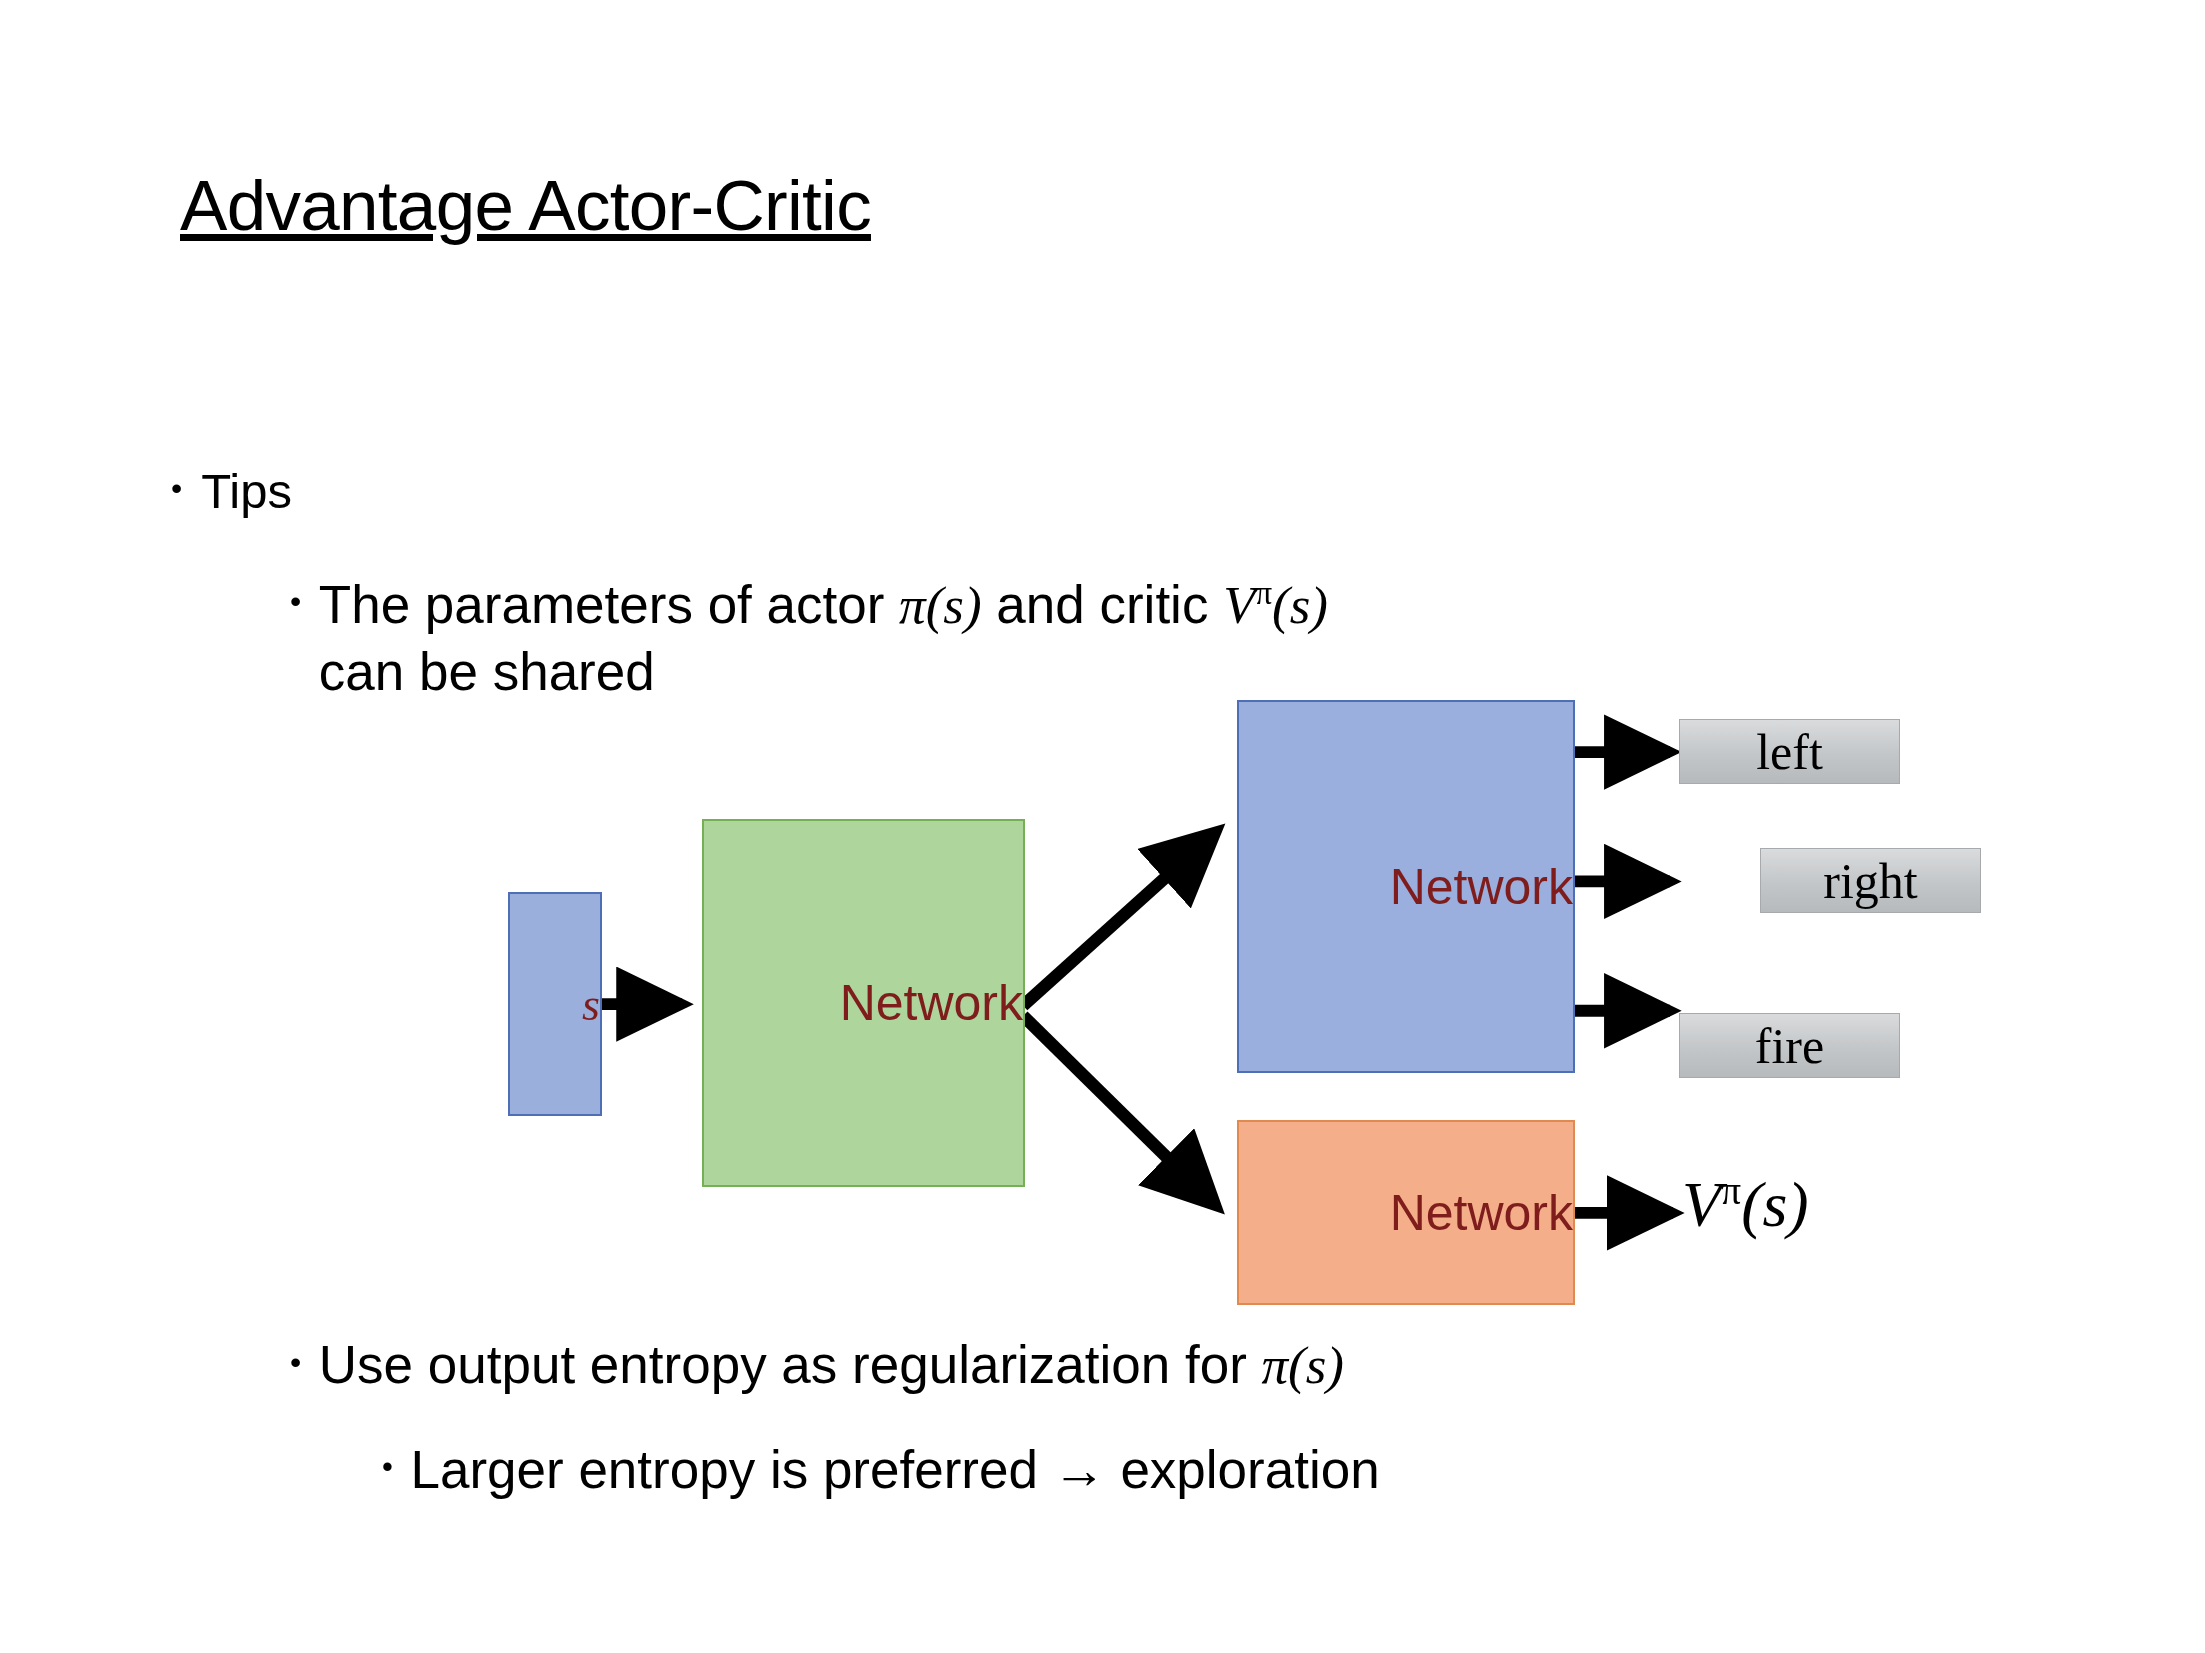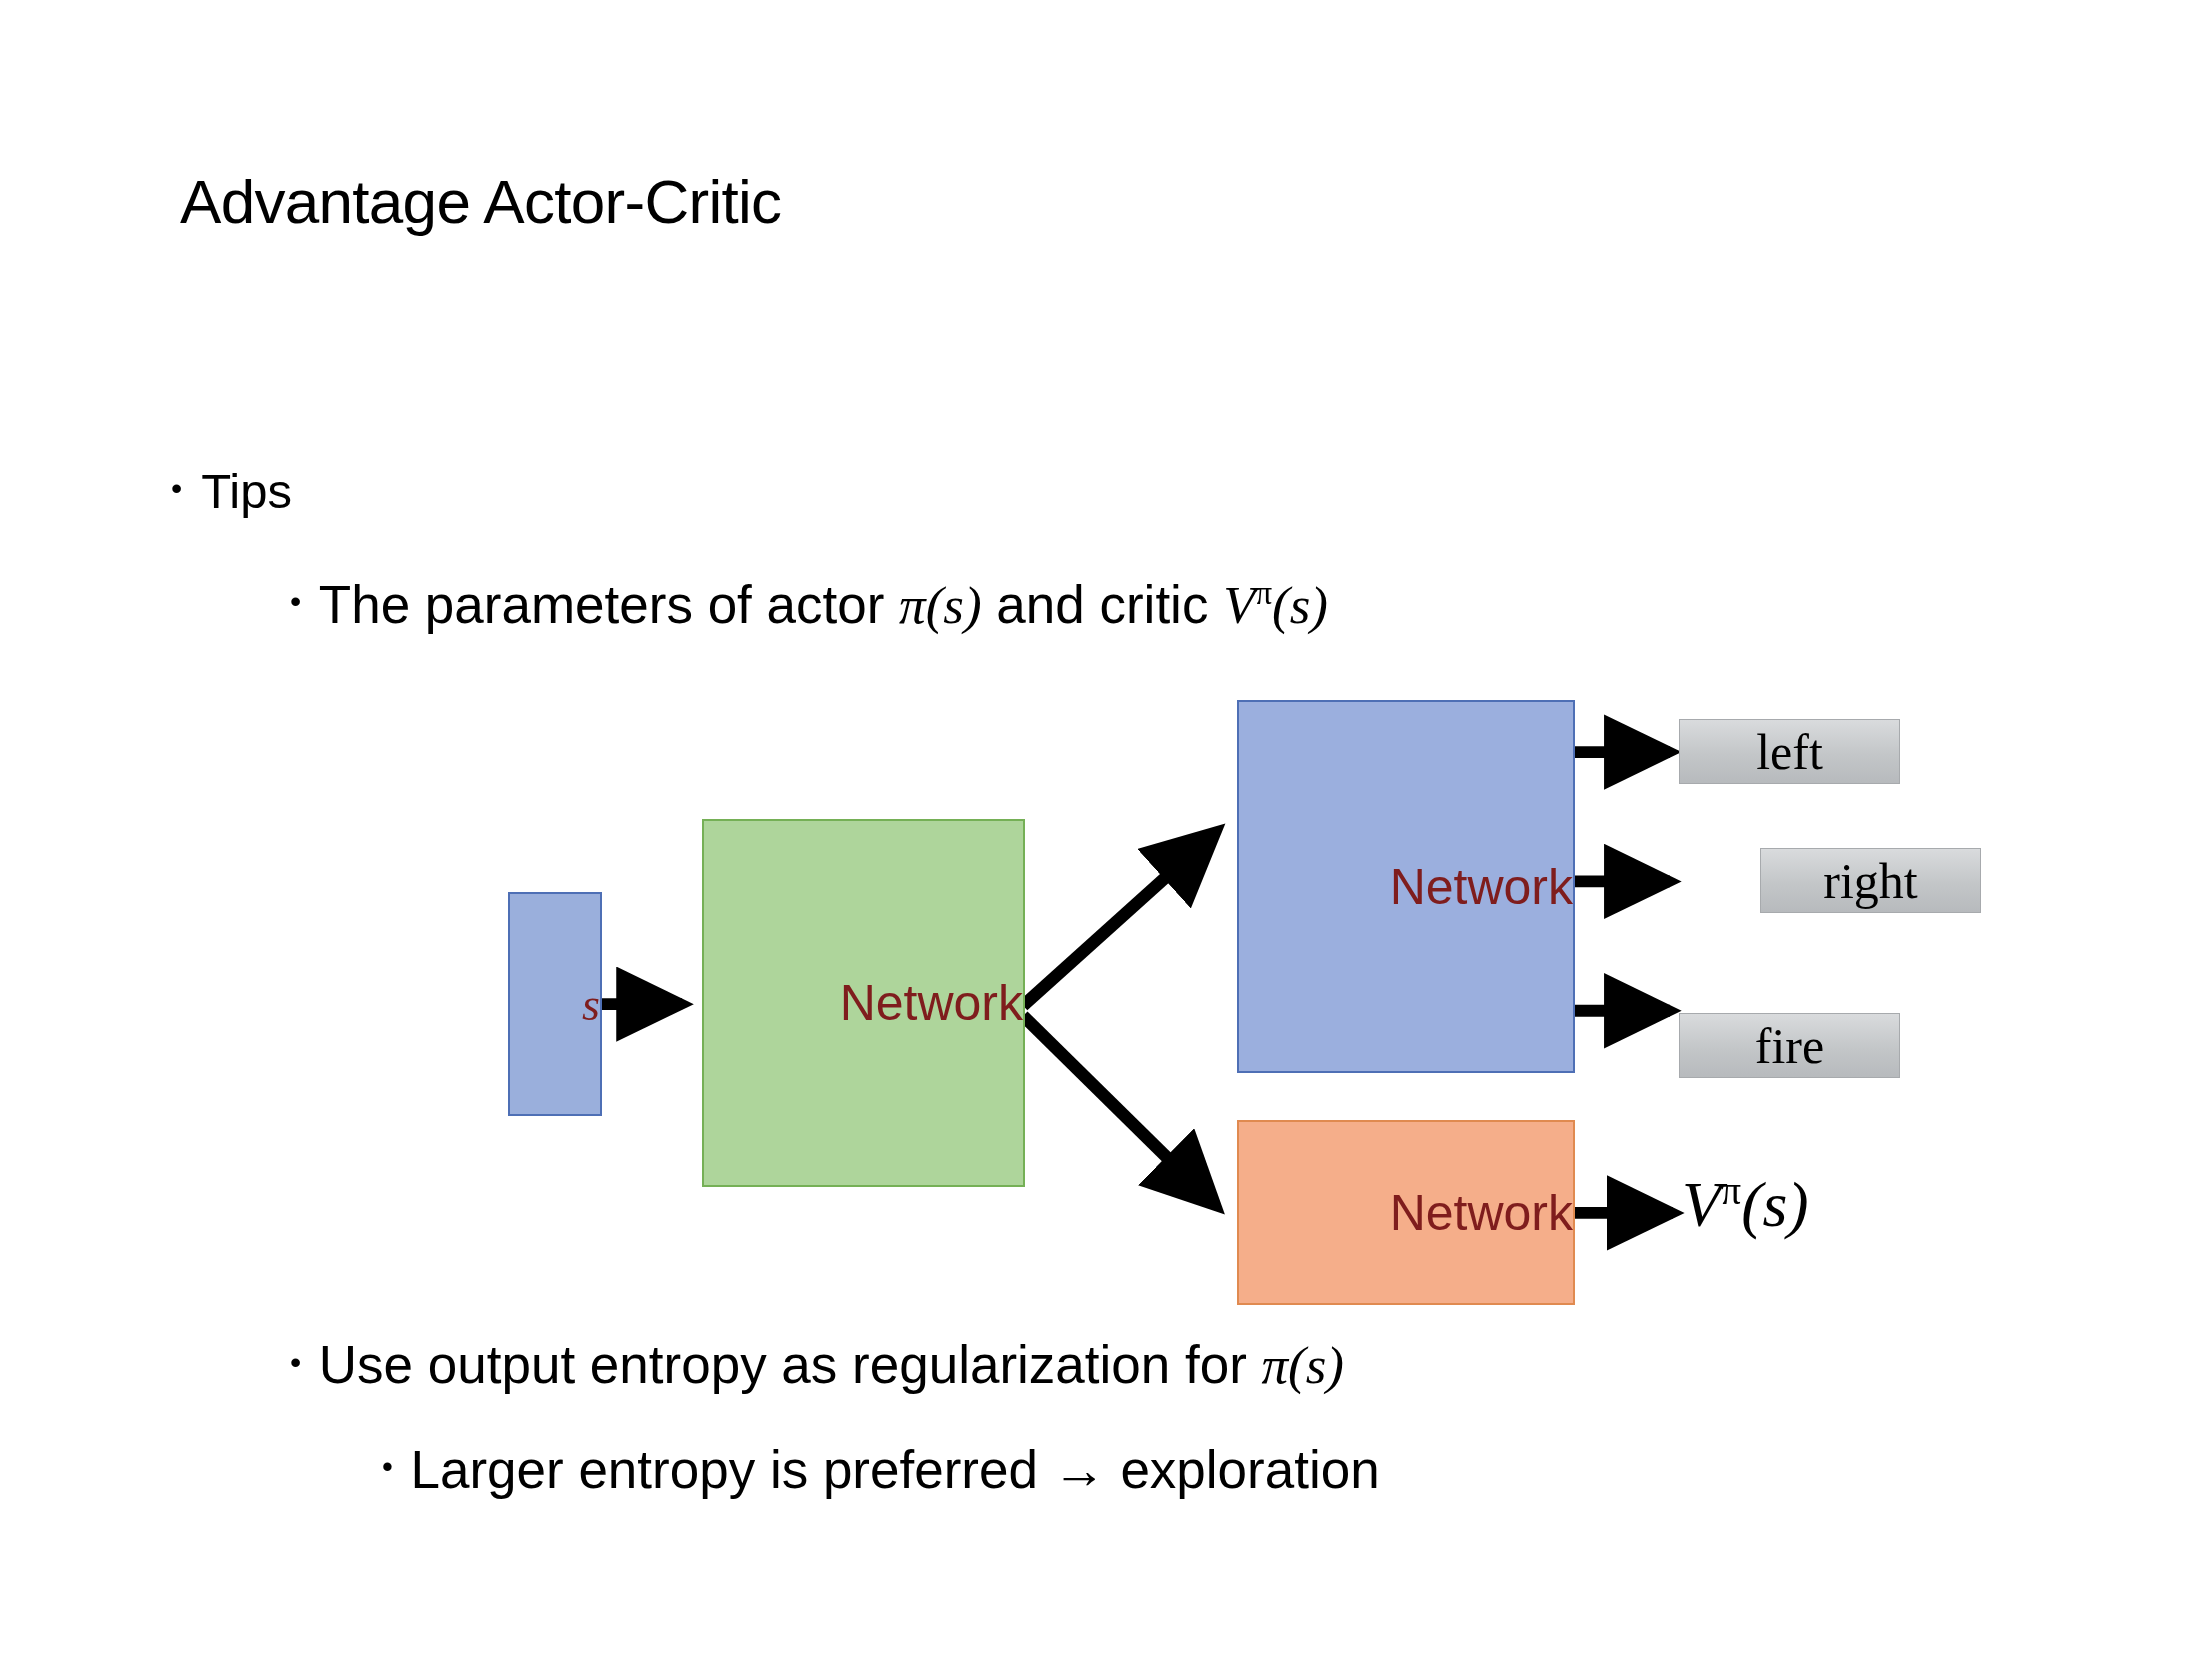--- a/index.html
+++ b/index.html
@@ -14,26 +14,27 @@
     overflow: hidden;
     font-family: "Liberation Sans", sans-serif;
     color: #000000;
   }
 
   
   #slide-title {
     position: absolute;
     left: 180px;
     top: 169px;
-    font-size: 62px;
+    font-size: 71px;
     font-weight: 400;
     letter-spacing: -0.7px;
     line-height: 1.05;
     white-space: nowrap;
     color: #000;
+    text-decoration: underline;
   }
 
   
   .bullet {
     position: absolute;
     display: flex;
     align-items: flex-start;
     color: #000;
   }
   .bullet .dot {
@@ -188,21 +189,21 @@
 
 <div id="slide-title">Advantage Actor-Critic</div>
 
 <div class="bullet" id="bullet-tips">
   <span class="dot">•</span>
   <span class="btxt">Tips</span>
 </div>
 
 <div class="bullet" id="bullet-shared">
   <span class="dot">•</span>
-  <span class="btxt"><span>The parameters of actor </span><span class="mathi">π(s)</span><span>  and critic </span><span class="mathi">V</span><span class="sup-pi">π</span><span class="mathi">(s)</span><br></span>
+  <span class="btxt"><span>The parameters of actor </span><span class="mathi">π(s)</span><span>  and critic </span><span class="mathi">V</span><span class="sup-pi">π</span><span class="mathi">(s)</span><br><span>can be shared</span></span>
 </div>
 
 <div id="diagram">
 
   <svg id="diagram-svg" viewBox="0 0 3000 2250" xmlns="http://www.w3.org/2000/svg">
     <defs>
       <marker id="ah" markerWidth="7" markerHeight="7" refX="5.6" refY="3.2" orient="auto">
         <path d="M0,0 L6.6,3.2 L0,6.4 z" fill="#000000"></path>
       </marker>
       <marker id="ahb" markerWidth="7" markerHeight="7" refX="5.4" refY="3.2" orient="auto">

